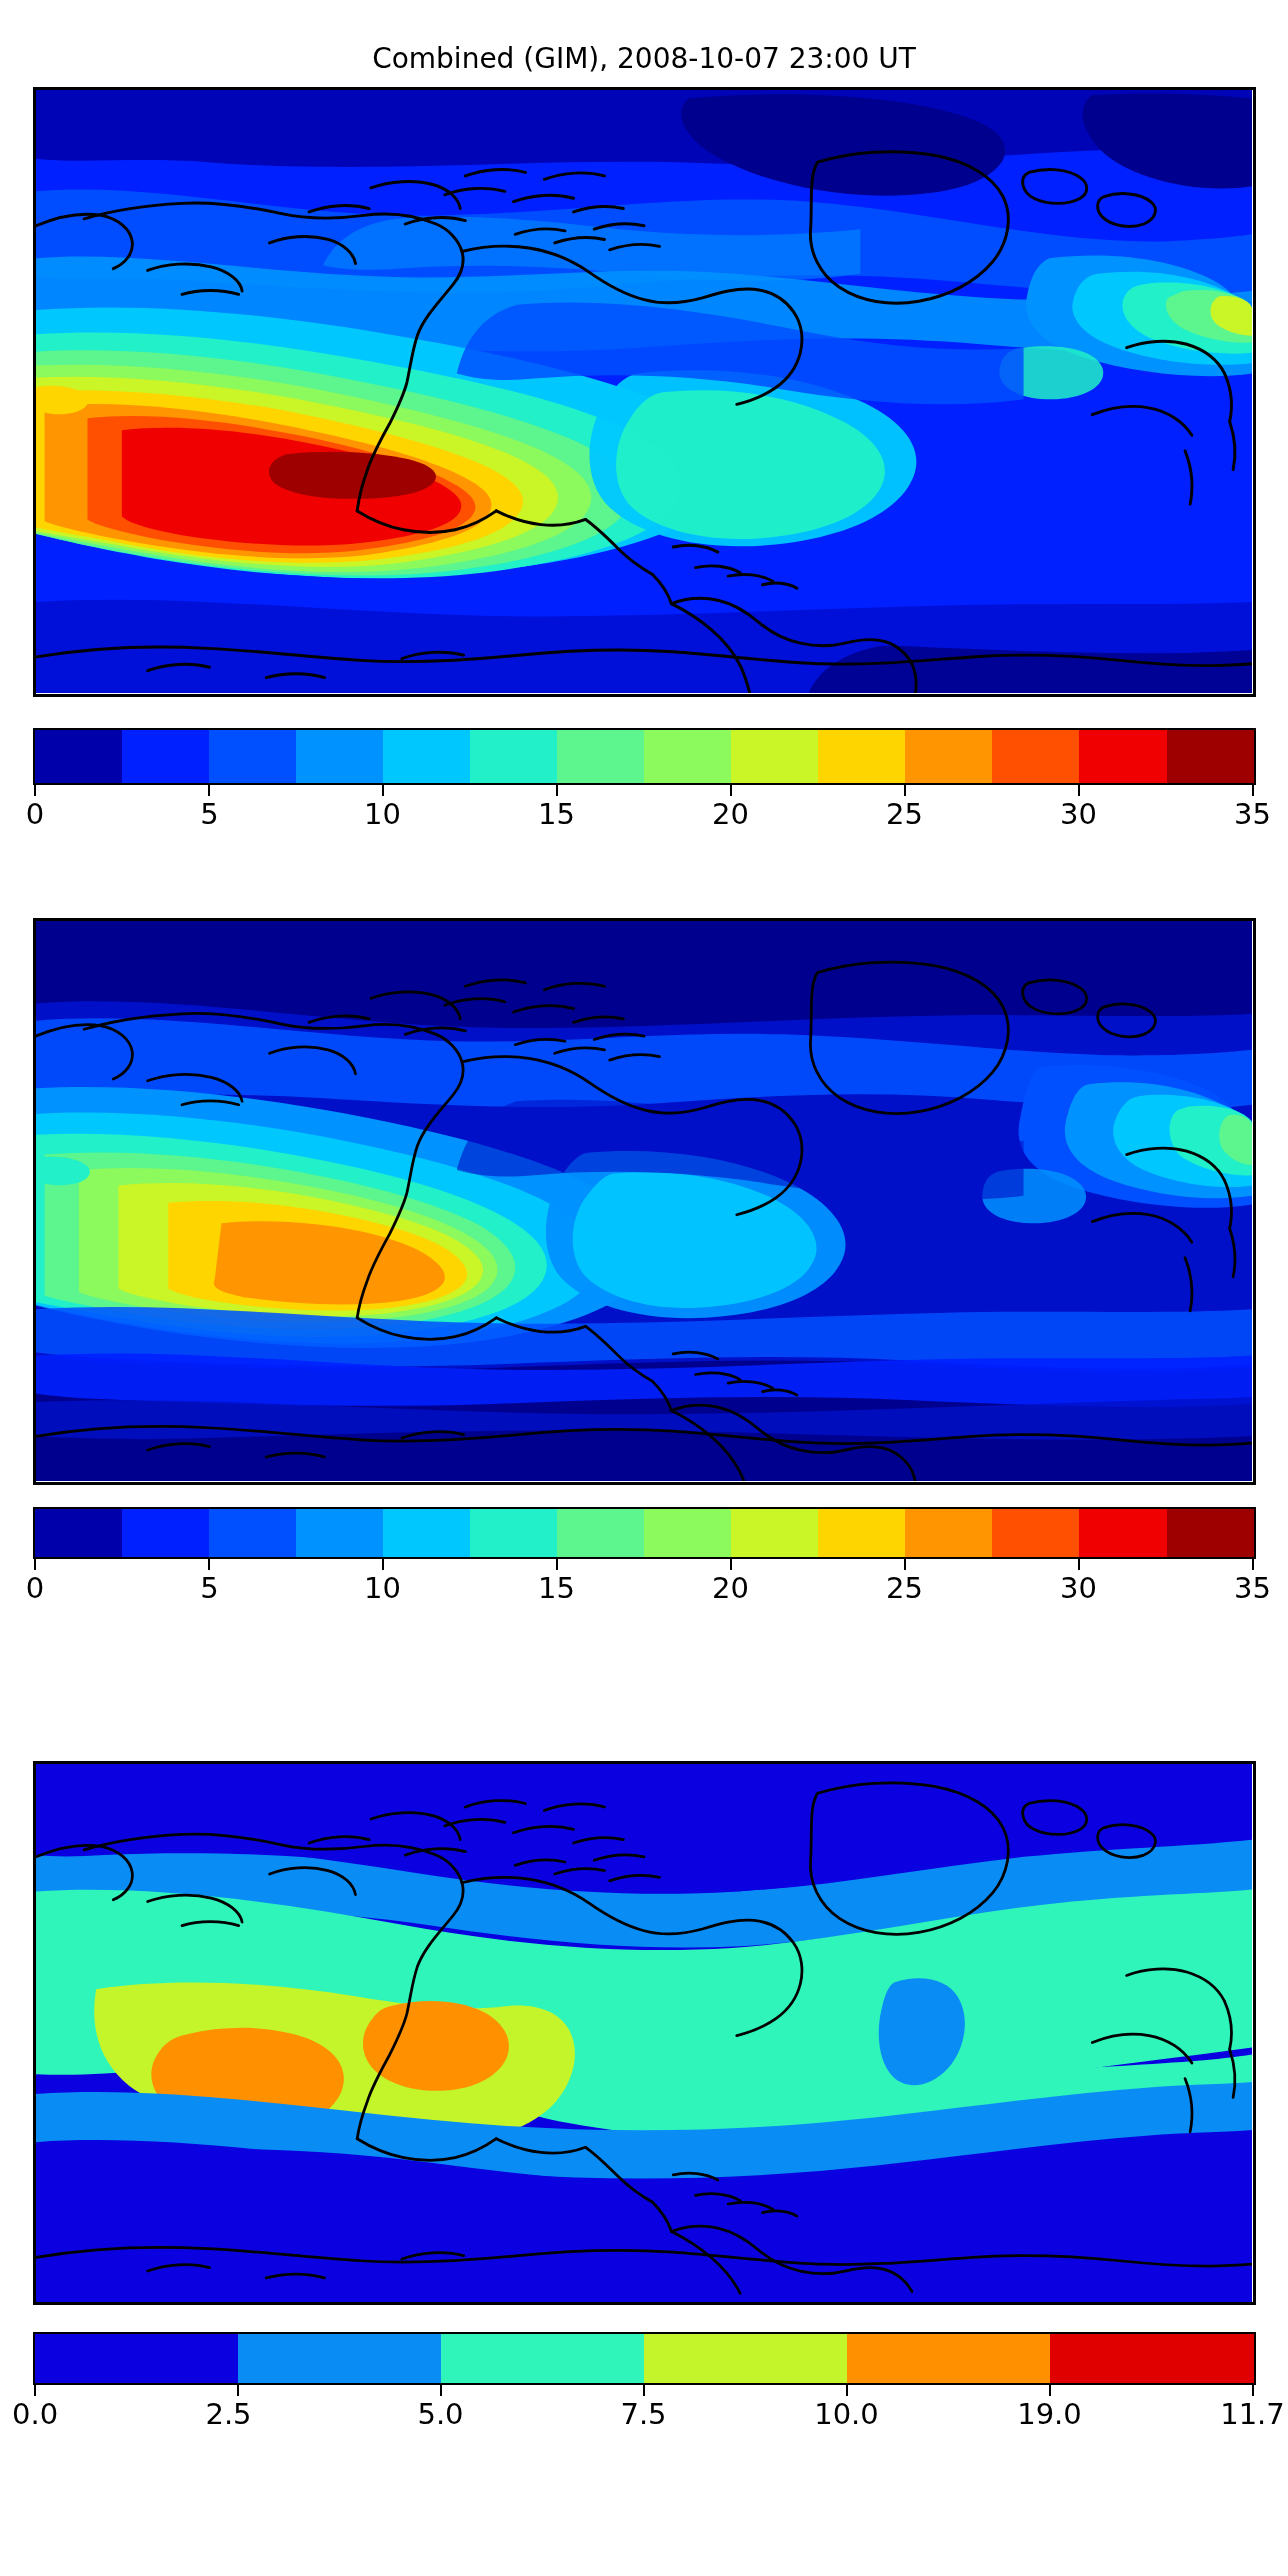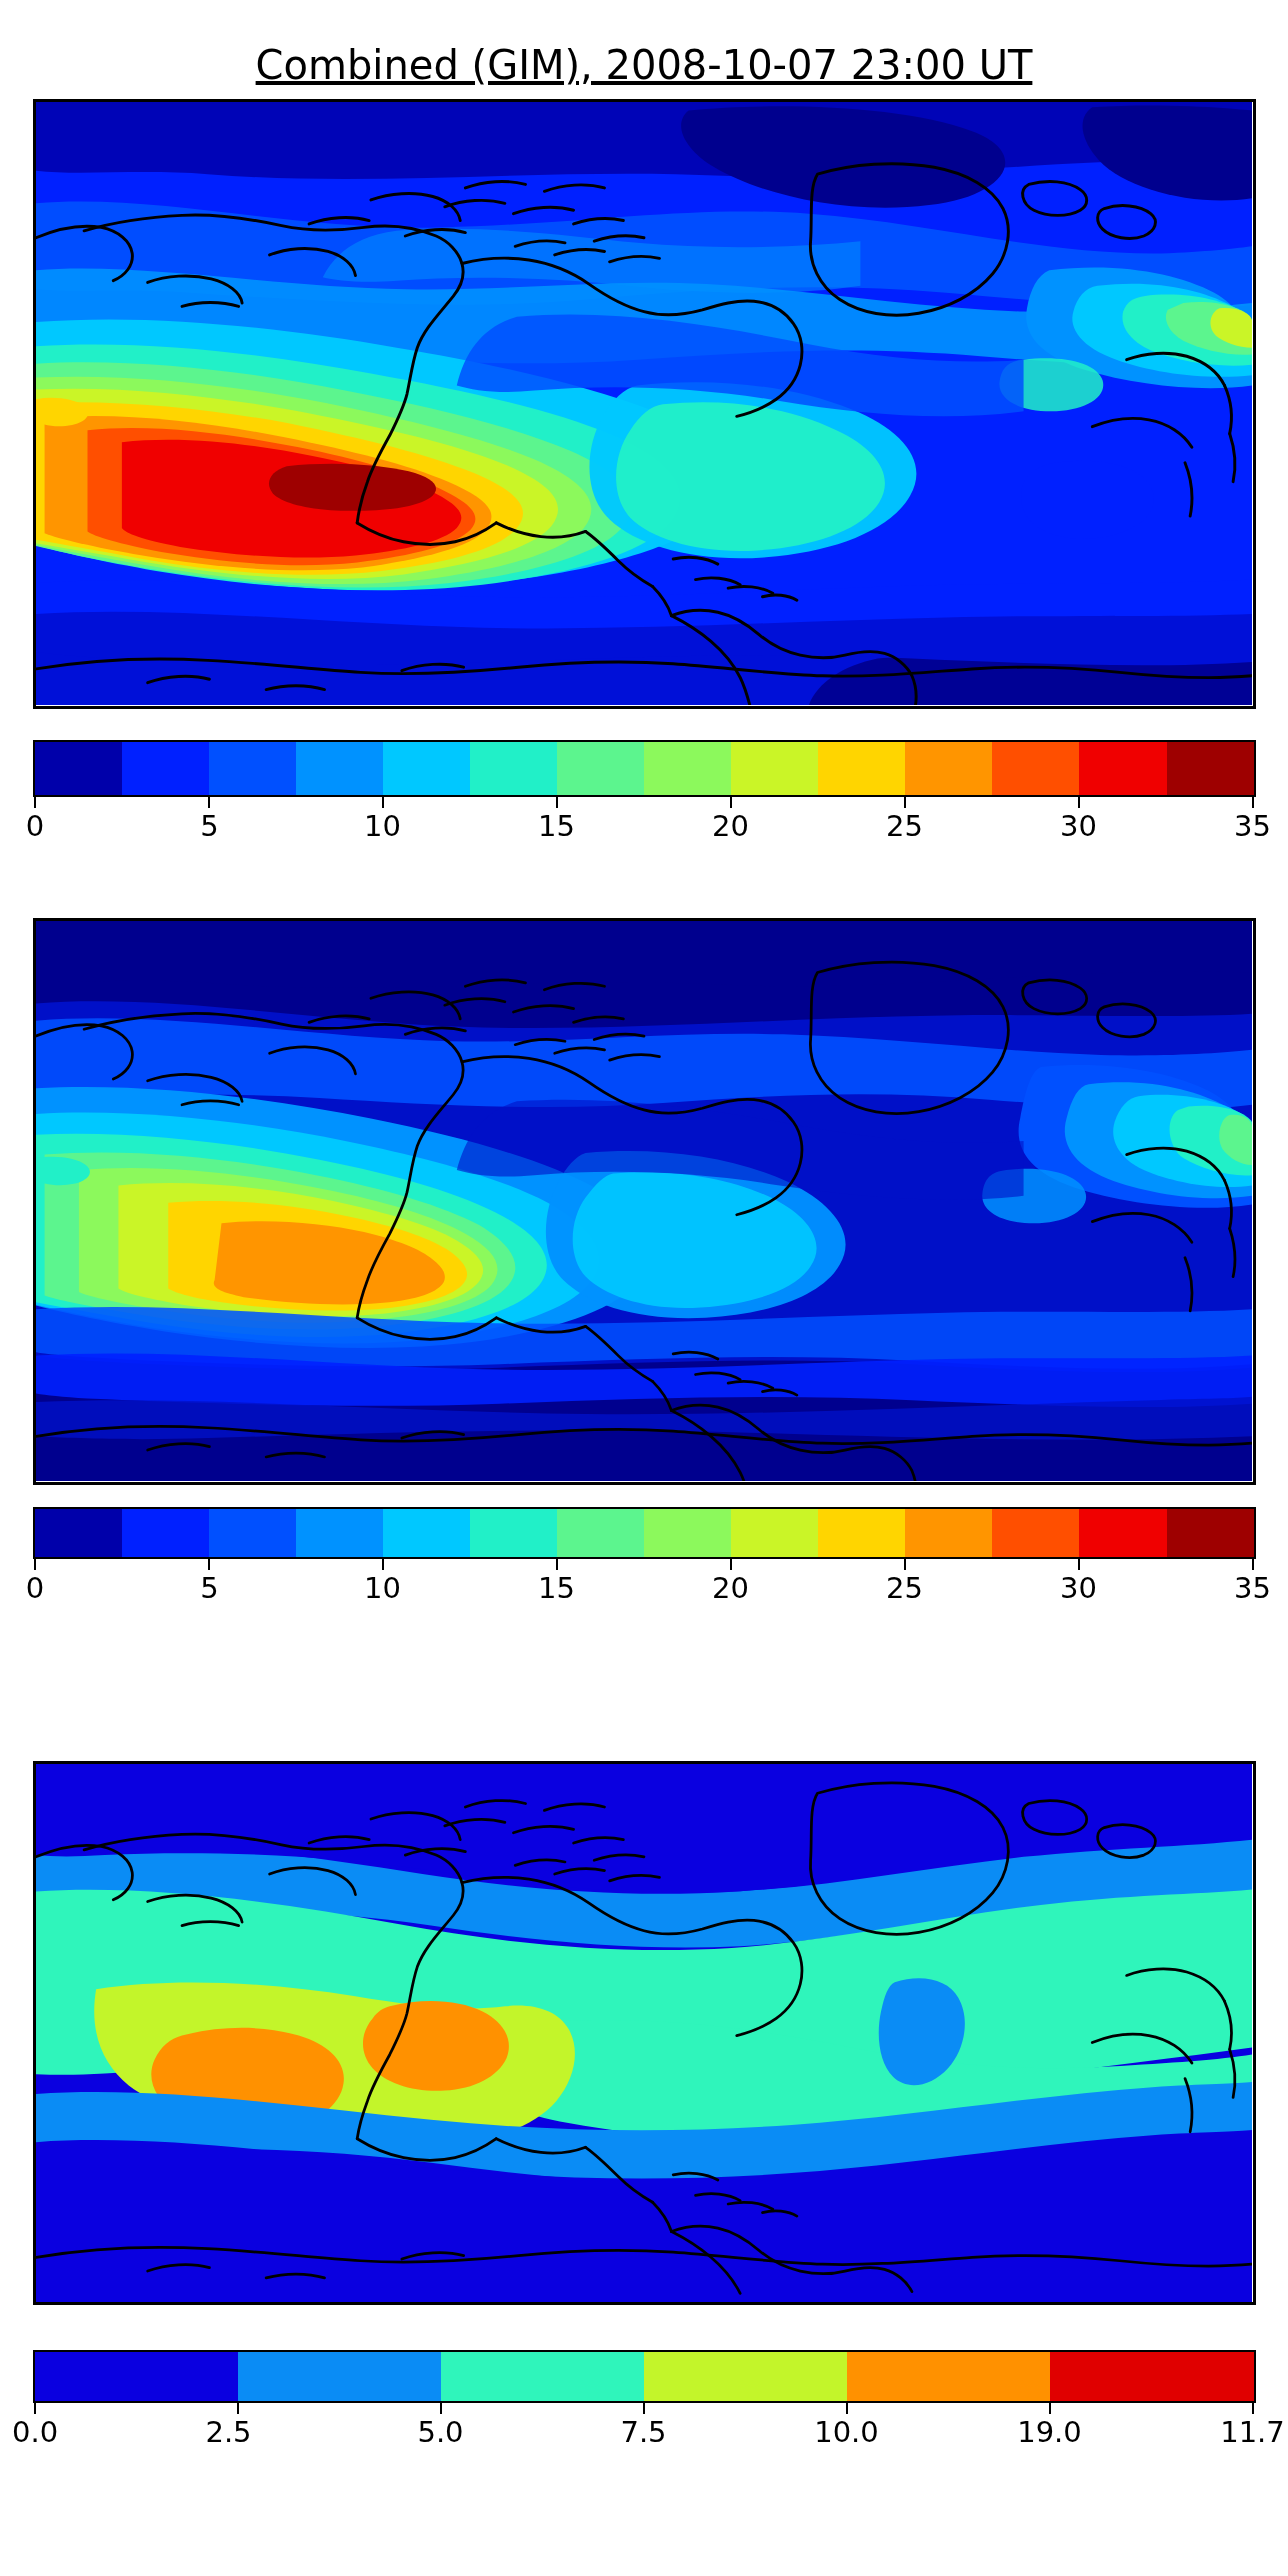--- a/index.html
+++ b/index.html
@@ -1,22 +1,22 @@
 <!DOCTYPE html>
 <html style="font-size:13.7px"><head>
 <meta charset="utf-8">
 <style>
   html,body{margin:0;padding:0;background:#ffffff;}
   body{width:1288px;height:2576px;font-family:"DejaVu Sans",sans-serif;overflow:hidden;}
   .figure{position:relative;width:1288px;height:2576px;background:#fff;}
   .panel{position:absolute;left:0;width:1288px;}
   .panel-title{
-    text-align:center;font-size:40px;color:#000;
+    text-align:center;font-size:28px;color:#000;
     font-family:"DejaVu Sans",sans-serif;
-    letter-spacing:0px;white-space:pre;line-height:1;text-decoration:underline;
+    letter-spacing:0px;white-space:pre;line-height:1;
   }
   .map-wrap{position:relative;margin:0 auto;}
   .map-frame{position:absolute;left:0;top:0;border:3.4px solid #000;box-sizing:border-box;}
   .map-frame svg{display:block;}
   .cbar-wrap{position:relative;margin:0 auto;}
   .cbar{display:flex;width:100%;height:100%;border:2.6px solid #000;box-sizing:border-box;}
   .cbar-seg{flex:1 1 auto;height:100%;}
   .cbar-axis{position:absolute;left:0;width:100%;}
   .tick{position:absolute;top:0;width:2.6px;height:11px;background:#000;}
   .ticklabel{position:absolute;top:12px;font-size:29px;color:#000;
@@ -485,21 +485,21 @@
                      C622,566 682,564 742,568 C800,572 858,580 916,582 C974,584 1032,578 1090,574
                      C1148,570 1206,572 1262,578 C1318,584 1372,586 1416,582"></path>
             <path d="M130,590 C152,582 180,580 202,586"></path>
             <path d="M268,598 C290,592 316,592 336,598"></path>
             <path d="M426,576 C448,568 476,566 498,572"></path>
           </g>
         </svg>
       </div>
     </div>
 
-    <div class="cbar-wrap" style="width:1223px;height:53px;margin-top:45px;">
+    <div class="cbar-wrap" style="width:1223px;height:53px;margin-top:27px;">
       <div class="cbar" id="cb2">
           <div class="cbar-seg" style="background: rgb(10, 0, 224);"></div>
           <div class="cbar-seg" style="background: rgb(10, 140, 245);"></div>
           <div class="cbar-seg" style="background: rgb(47, 245, 187);"></div>
           <div class="cbar-seg" style="background: rgb(195, 245, 42);"></div>
           <div class="cbar-seg" style="background: rgb(255, 145, 0);"></div>
           <div class="cbar-seg" style="background: rgb(224, 0, 0);"></div>
         </div>
       <div class="cbar-axis" id="cbax2" style="top:53px;height:50px;">
           <div class="tick" style="left: 1.3px;"></div>

